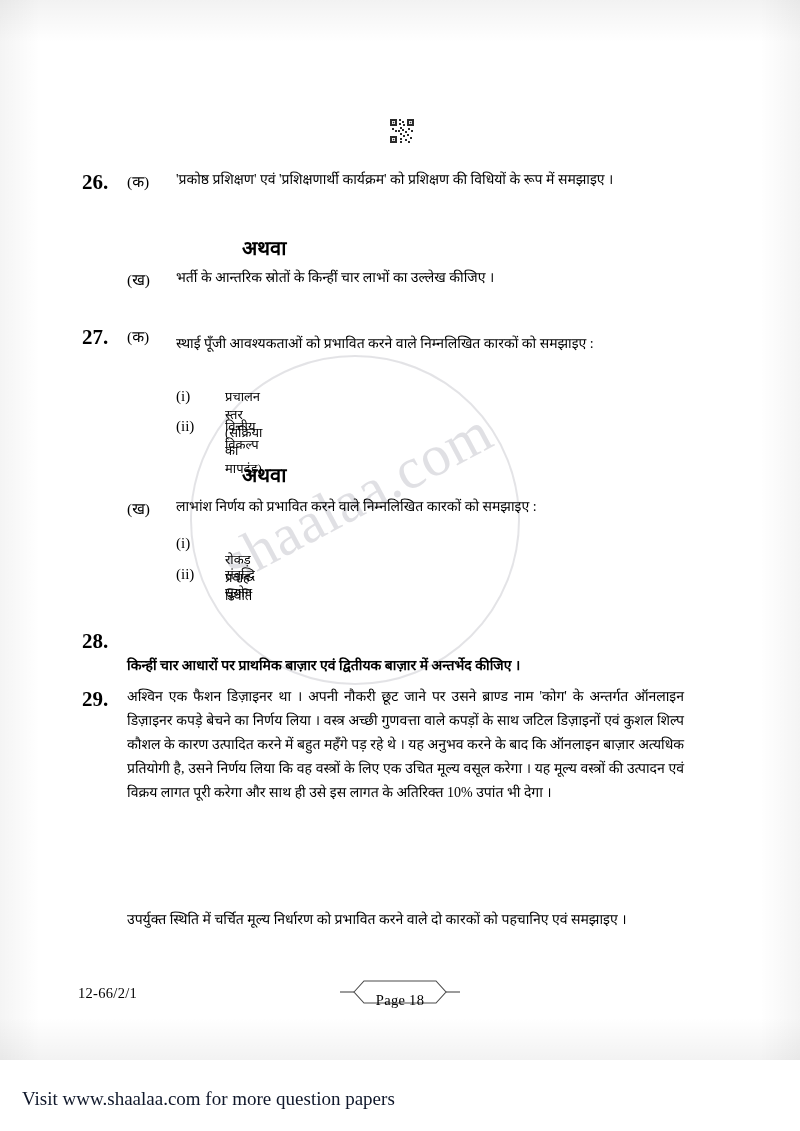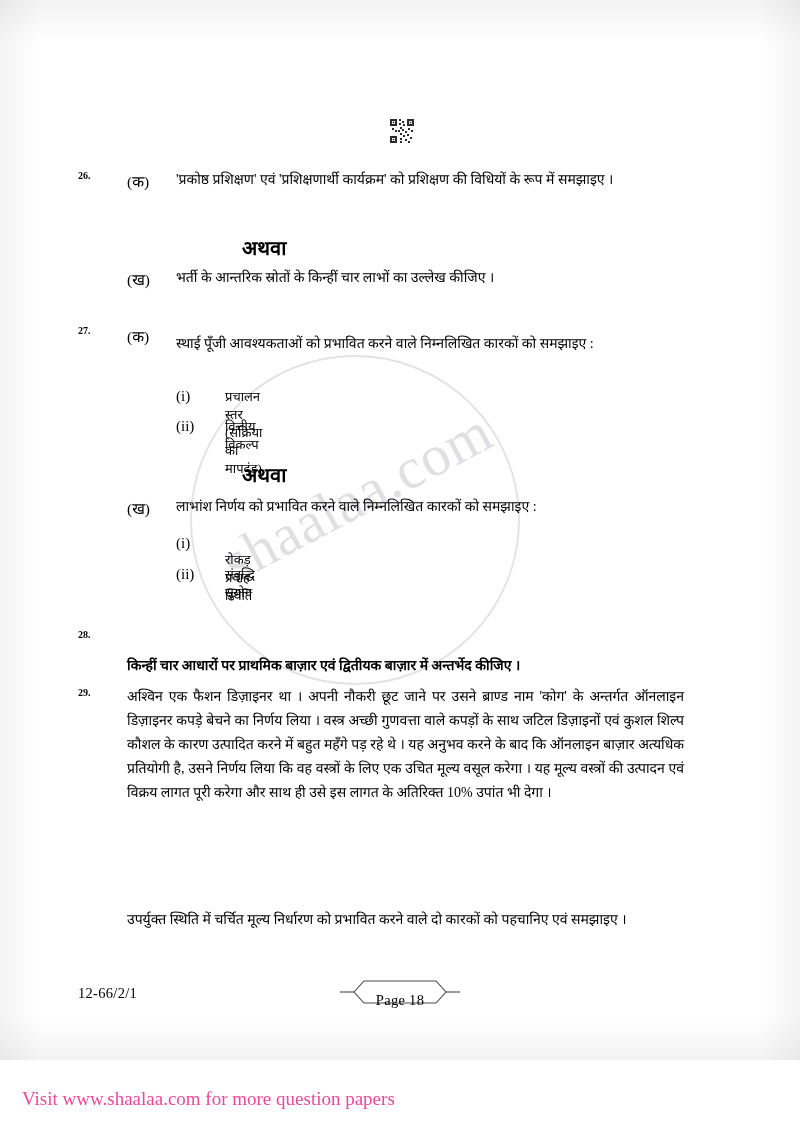--- a/index.html
+++ b/index.html
@@ -80,23 +80,23 @@
   }
 
   
   .qrow {
     position: absolute;
     z-index: 4;
   }
   .qnum {
     position: absolute;
     width: 34px;
-    text-align: left;
+    text-align: center;
     font-weight: bold;
-    font-size: 10px;
+    font-size: 21px;
   }
   .qpart {
     position: absolute;
     width: 34px;
     text-align: left;
     font-size: 15.5px;
   }
   .qtext {
     position: absolute;
     font-size: 14px;
@@ -147,21 +147,21 @@
     font-size: 14.5px;
     letter-spacing: 0.3px;
     margin-top: 8px;
   }
 
   .bottom-note {
     position: absolute;
     left: 22px;
     top: 1088px;
     font-size: 19px;
-    color: #ec4899;
+    color: #0f172a;
     font-family: "Liberation Serif", "DejaVu Serif", serif;
   }
 </style>
 </head>
 <body>
 
 <div class="page">
 
   <div class="qr">
     <svg width="26" height="26" viewBox="0 0 26 26" xmlns="http://www.w3.org/2000/svg">

